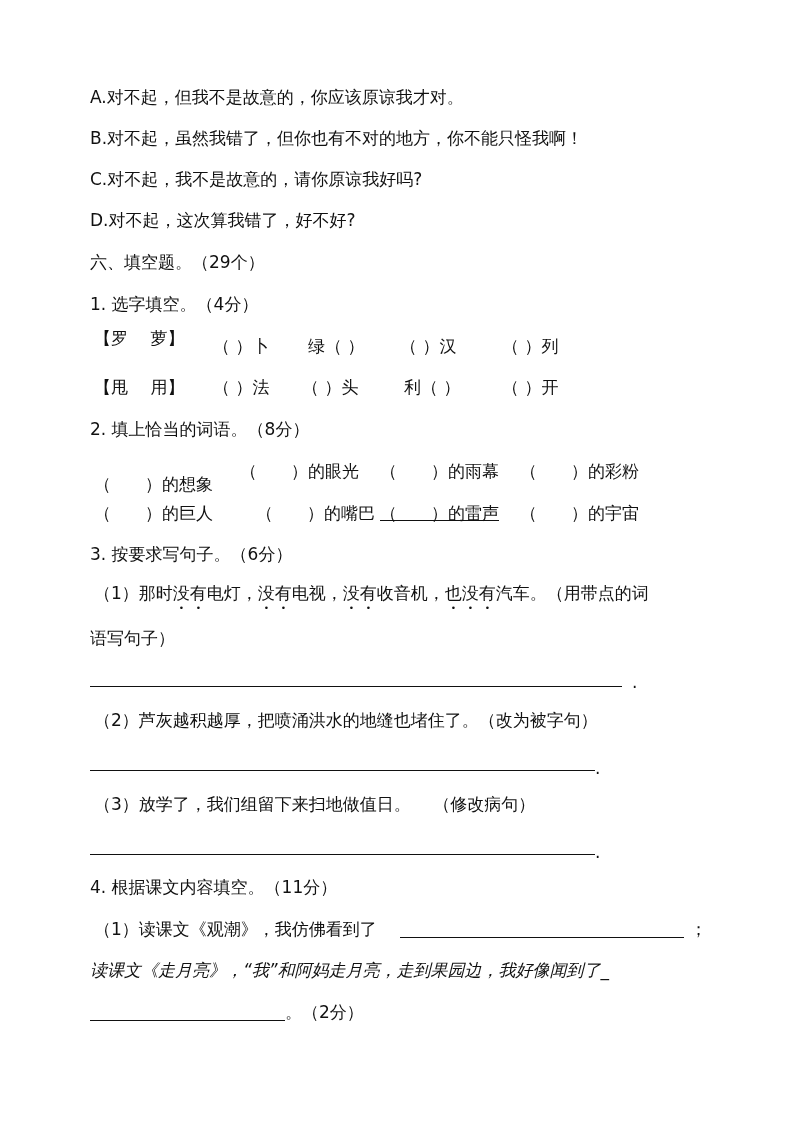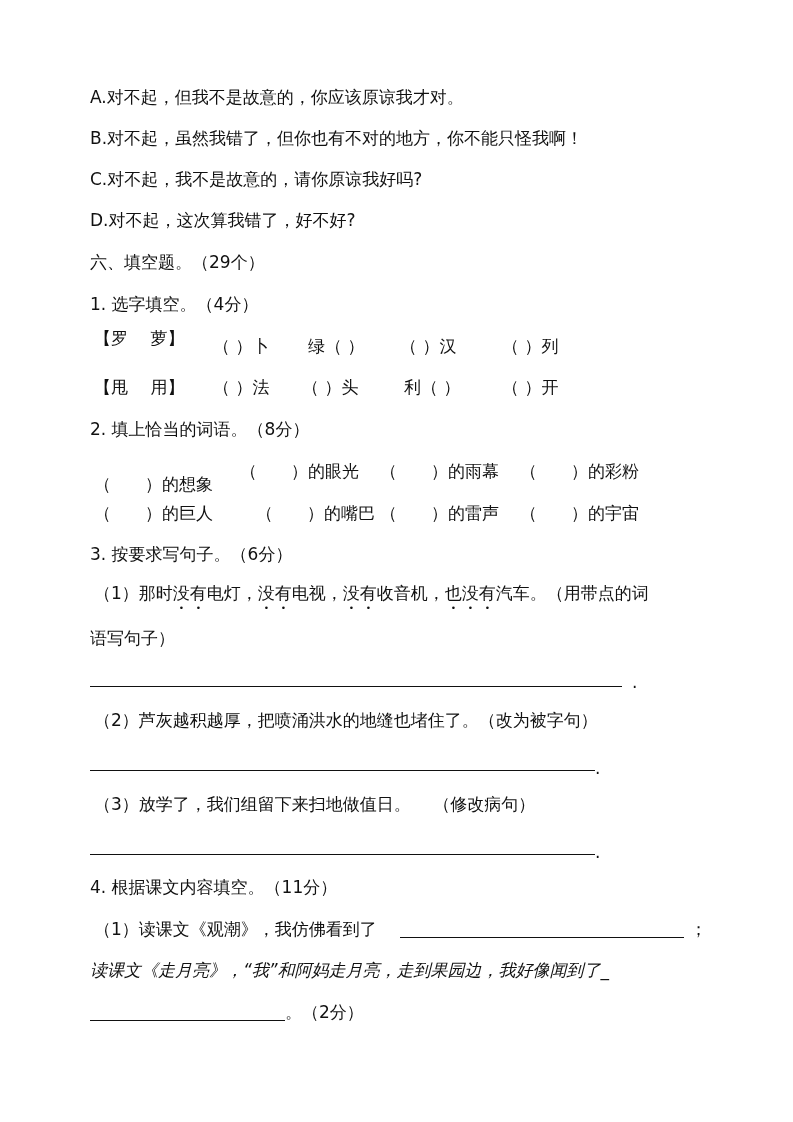--- a/index.html
+++ b/index.html
@@ -47,21 +47,21 @@
 <div class="ln" style="left:90px;top:418px;">2. 填上恰当的词语。（8分）</div>
 <div>
   <div class="cell" style="left:94px;top:460px;margin-top:13px;">（　　）的想象</div>
   <div class="cell" style="left:240px;top:460px;">（　　）的眼光</div>
   <div class="cell" style="left:380px;top:460px;">（　　）的雨幕</div>
   <div class="cell" style="left:520px;top:460px;">（　　）的彩粉</div>
 </div>
 <div>
   <div class="cell" style="left:94px;top:502px;">（　　）的巨人</div>
   <div class="cell" style="left:240px;top:502px;margin-left:16px;">（　　）的嘴巴</div>
-  <div class="cell" style="left:380px;top:502px;">（　　）的雷声</div>
+  <div class="cell" style="left:380px;top:502px;text-decoration:underline;">（　　）的雷声</div>
   <div class="cell" style="left:520px;top:502px;">（　　）的宇宙</div>
 </div>
 
 <div class="ln" style="left:90px;top:543px;">3.  按要求写句子。（6分）</div>
 <div class="ln" style="left:94px;top:582px;">
   <span>（1）</span><span>那时</span><span class="dot">没有</span><span>电灯，</span><span class="dot">没有</span><span>电视，</span><span class="dot">没有</span><span>收音机，</span><span class="dot">也没有</span><span>汽车。（用带点的词</span>
 </div>
 <div class="ln" style="left:90px;top:627px;">语写句子）</div>
 <div class="rule" style="left:90px;top:686px;width:532px;"></div>
 <div class="ln" style="left:632px;top:671px;">.</div>

